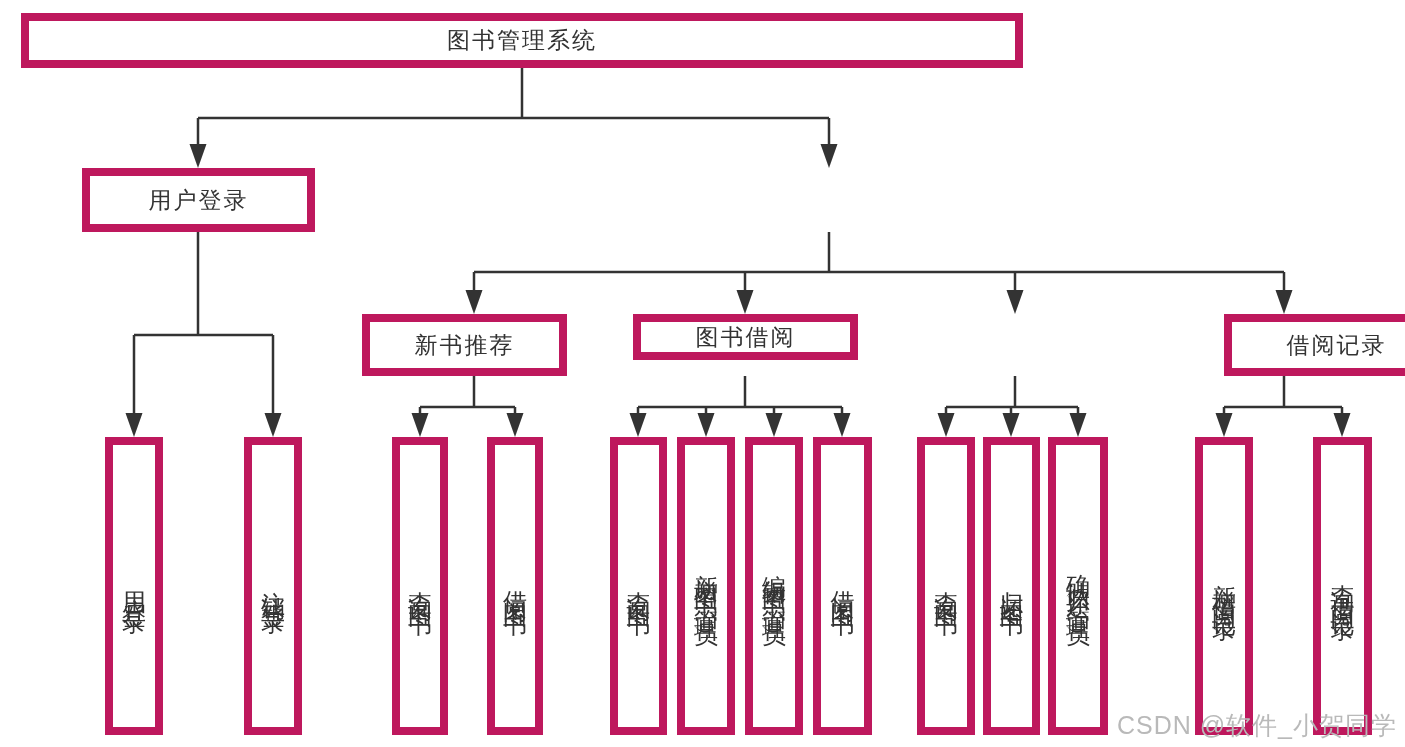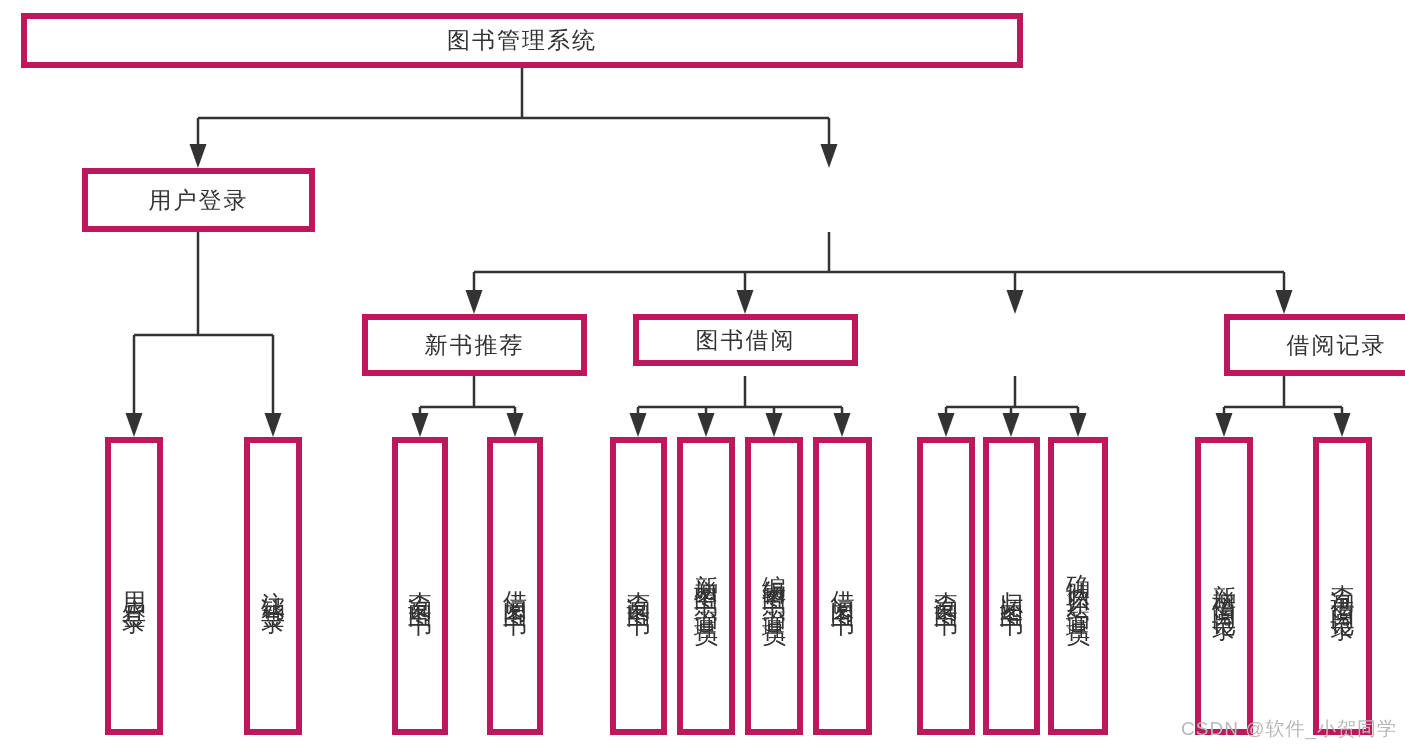--- a/index.html
+++ b/index.html
@@ -3,31 +3,31 @@
 <meta charset="utf-8">
 <style>
   html,body { margin:0; padding:0; background:#fff; }
   .canvas {
     position:relative; width:1405px; height:747px; background:#ffffff;
     font-family:"Liberation Sans", sans-serif; color:#333333; overflow:hidden;
   }
   .connectors { position:absolute; left:0; top:0; z-index:1; }
   .box {
     position:absolute; box-sizing:border-box; background:#ffffff;
-    border:6px solid #be185d; display:flex; align-items:center; justify-content:center;
+    border:8px solid #be185d; display:flex; align-items:center; justify-content:center;
     z-index:2;
   }
   .box.h span { font-size:23px; letter-spacing:2px; white-space:nowrap; }
   .box.v span {
     writing-mode:vertical-rl; text-orientation:mixed;
     font-size:24px; letter-spacing:7px; line-height:1;
   }
   .watermark {
     position:absolute; right:8px; bottom:5px; z-index:5;
-    font-size:19px; color:#b9b9b9; letter-spacing:1px; white-space:nowrap;
+    font-size:25px; color:#b9b9b9; letter-spacing:1px; white-space:nowrap;
   }
 </style>
 </head>
 <body>
 
 <div class="canvas">
 
   <svg class="connectors" width="1405" height="747" id="connector-svg">
       <line x1="522" y1="68" x2="522" y2="118" stroke="#333333" stroke-width="2.5"></line>
       <line x1="198" y1="118" x2="829" y2="118" stroke="#333333" stroke-width="2.5"></line>
@@ -84,24 +84,24 @@
     </svg>
 
   <div class="box h" style="left:21px;top:13px;width:1002px;height:55px">
     <span>图书管理系统</span>
   </div>
 
   <div class="box h" style="left:82px;top:168px;width:233px;height:64px">
     <span>用户登录</span>
   </div>
 
-  <div class="box h" style="left:362px;top:314px;width:225px;height:62px">
+  <div class="box h" style="left:362px;top:314px;width:205px;height:62px">
     <span>新书推荐</span>
   </div>
-  <div class="box h" style="left:633px;top:314px;width:225px;height:52px">
+  <div class="box h" style="left:633px;top:314px;width:225px;height:46px">
     <span>图书借阅</span>
   </div>
   <div class="box h" style="left:1224px;top:314px;width:225px;height:62px">
     <span>借阅记录</span>
   </div>
 
   <div class="box v" style="left:105px;top:437px;width:58px;height:298px">
     <span>用户登录</span>
   </div>
   <div class="box v" style="left:244px;top:437px;width:58px;height:298px">

